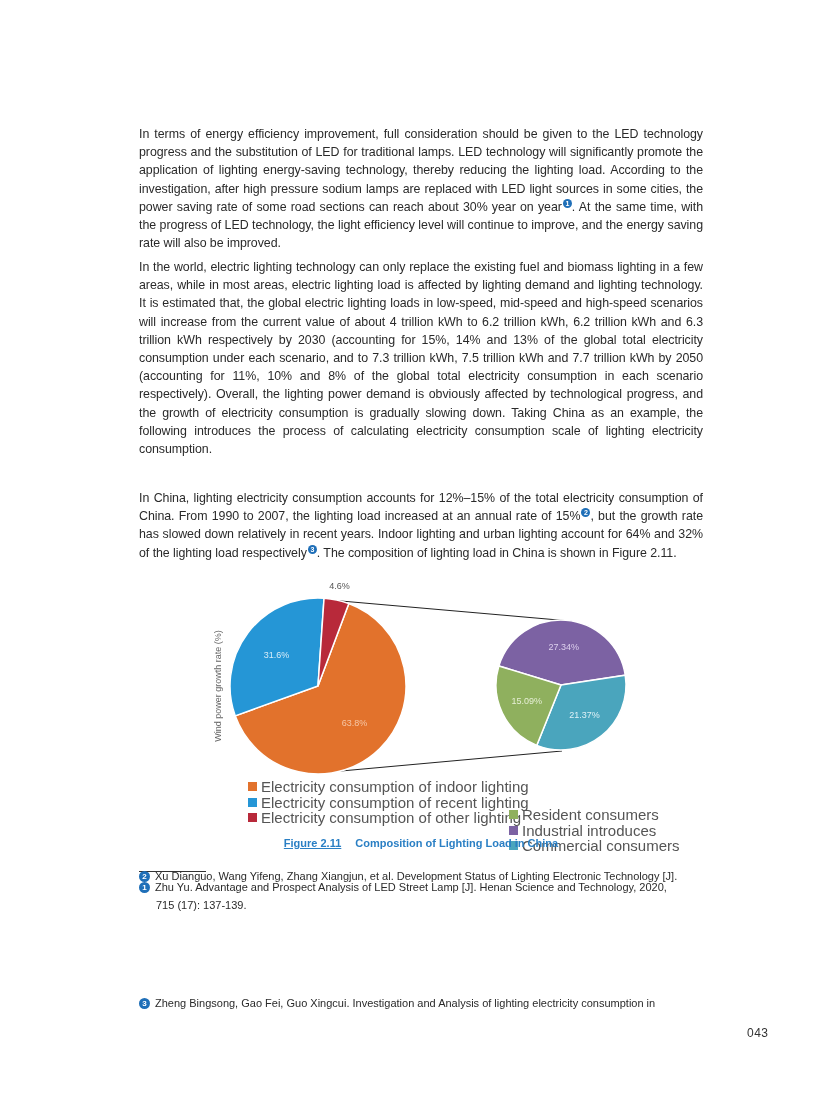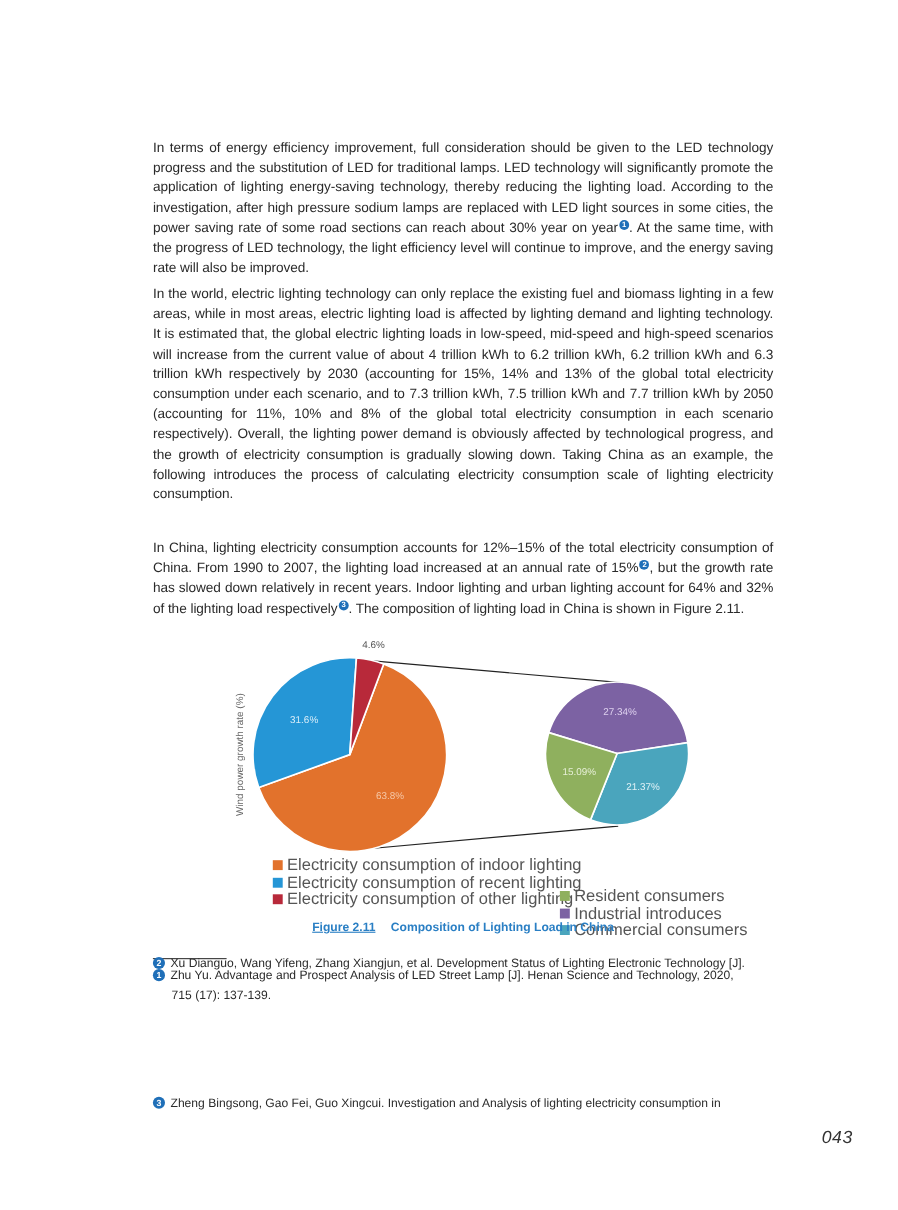--- a/index.html
+++ b/index.html
@@ -27,22 +27,22 @@
              border-top: 1px solid #333; }
   .footnote { position: absolute; left: 139px; width: 564px; font-size: 11px;
               line-height: 17.5px; color: #2a2a2a; text-align: justify; }
   .footnote .mark { display: inline-block; width: 11px; height: 11px; border-radius: 50%;
                     background: #1f6fb8; color: #fff; font-size: 8px; line-height: 11px;
                     text-align: center; font-weight: bold; vertical-align: 1px; margin-right: 5px; }
   .footnote .cont { padding-left: 17px; display: block; }
   #fn1 { top: 879px; }
   #fn2 { top: 868px; }
   #fn3 { top: 995px; }
-  #page-number { position: absolute; left: 747px; top: 1026px; font-size: 16px; color: #333;
-                 letter-spacing: 0.5px; font-style: italic; }
+  #page-number { position: absolute; left: 747px; top: 1026px; font-size: 12px; color: #333;
+                 letter-spacing: 0.5px; }
 </style>
 </head>
 <body>
 
 <p class="para" id="p1"><span>In terms of energy efficiency improvement, full consideration should be given to the LED technology progress and the substitution of LED for traditional lamps. LED technology will significantly promote the application of lighting energy-saving technology, thereby reducing the lighting load. According to the investigation, after high pressure sodium lamps are replaced with LED light sources in some cities, the power saving rate of some road sections can reach about 30% year on year</span><span class="fnref">1</span><span>. At the same time, with the progress of LED technology, the light efficiency level will continue to improve, and the energy saving rate will also be improved.</span></p>
 
 <p class="para" id="p2">In the world, electric lighting technology can only replace the existing fuel and biomass lighting in a few areas, while in most areas, electric lighting load is affected by lighting demand and lighting technology. It is estimated that, the global electric lighting loads in low-speed, mid-speed and high-speed scenarios will increase from the current value of about 4 trillion kWh to 6.2 trillion kWh, 6.2 trillion kWh and 6.3 trillion kWh respectively by 2030 (accounting for 15%, 14% and 13% of the global total electricity consumption under each scenario, and to 7.3 trillion kWh, 7.5 trillion kWh and 7.7 trillion kWh by 2050 (accounting for 11%, 10% and 8% of the global total electricity consumption in each scenario respectively). Overall, the lighting power demand is obviously affected by technological progress, and the growth of electricity consumption is gradually slowing down. Taking China as an example, the following introduces the process of calculating electricity consumption scale of lighting electricity consumption.</p>
 
 <p class="para" id="p3"><span>In China, lighting electricity consumption accounts for 12%–15% of the total electricity consumption of China. From 1990 to 2007, the lighting load increased at an annual rate of 15%</span><span class="fnref">2</span><span>, but the growth rate has slowed down relatively in recent years. Indoor lighting and urban lighting account for 64% and 32% of the lighting load respectively</span><span class="fnref">3</span><span>. The composition of lighting load in China is shown in Figure 2.11.</span></p>
 

